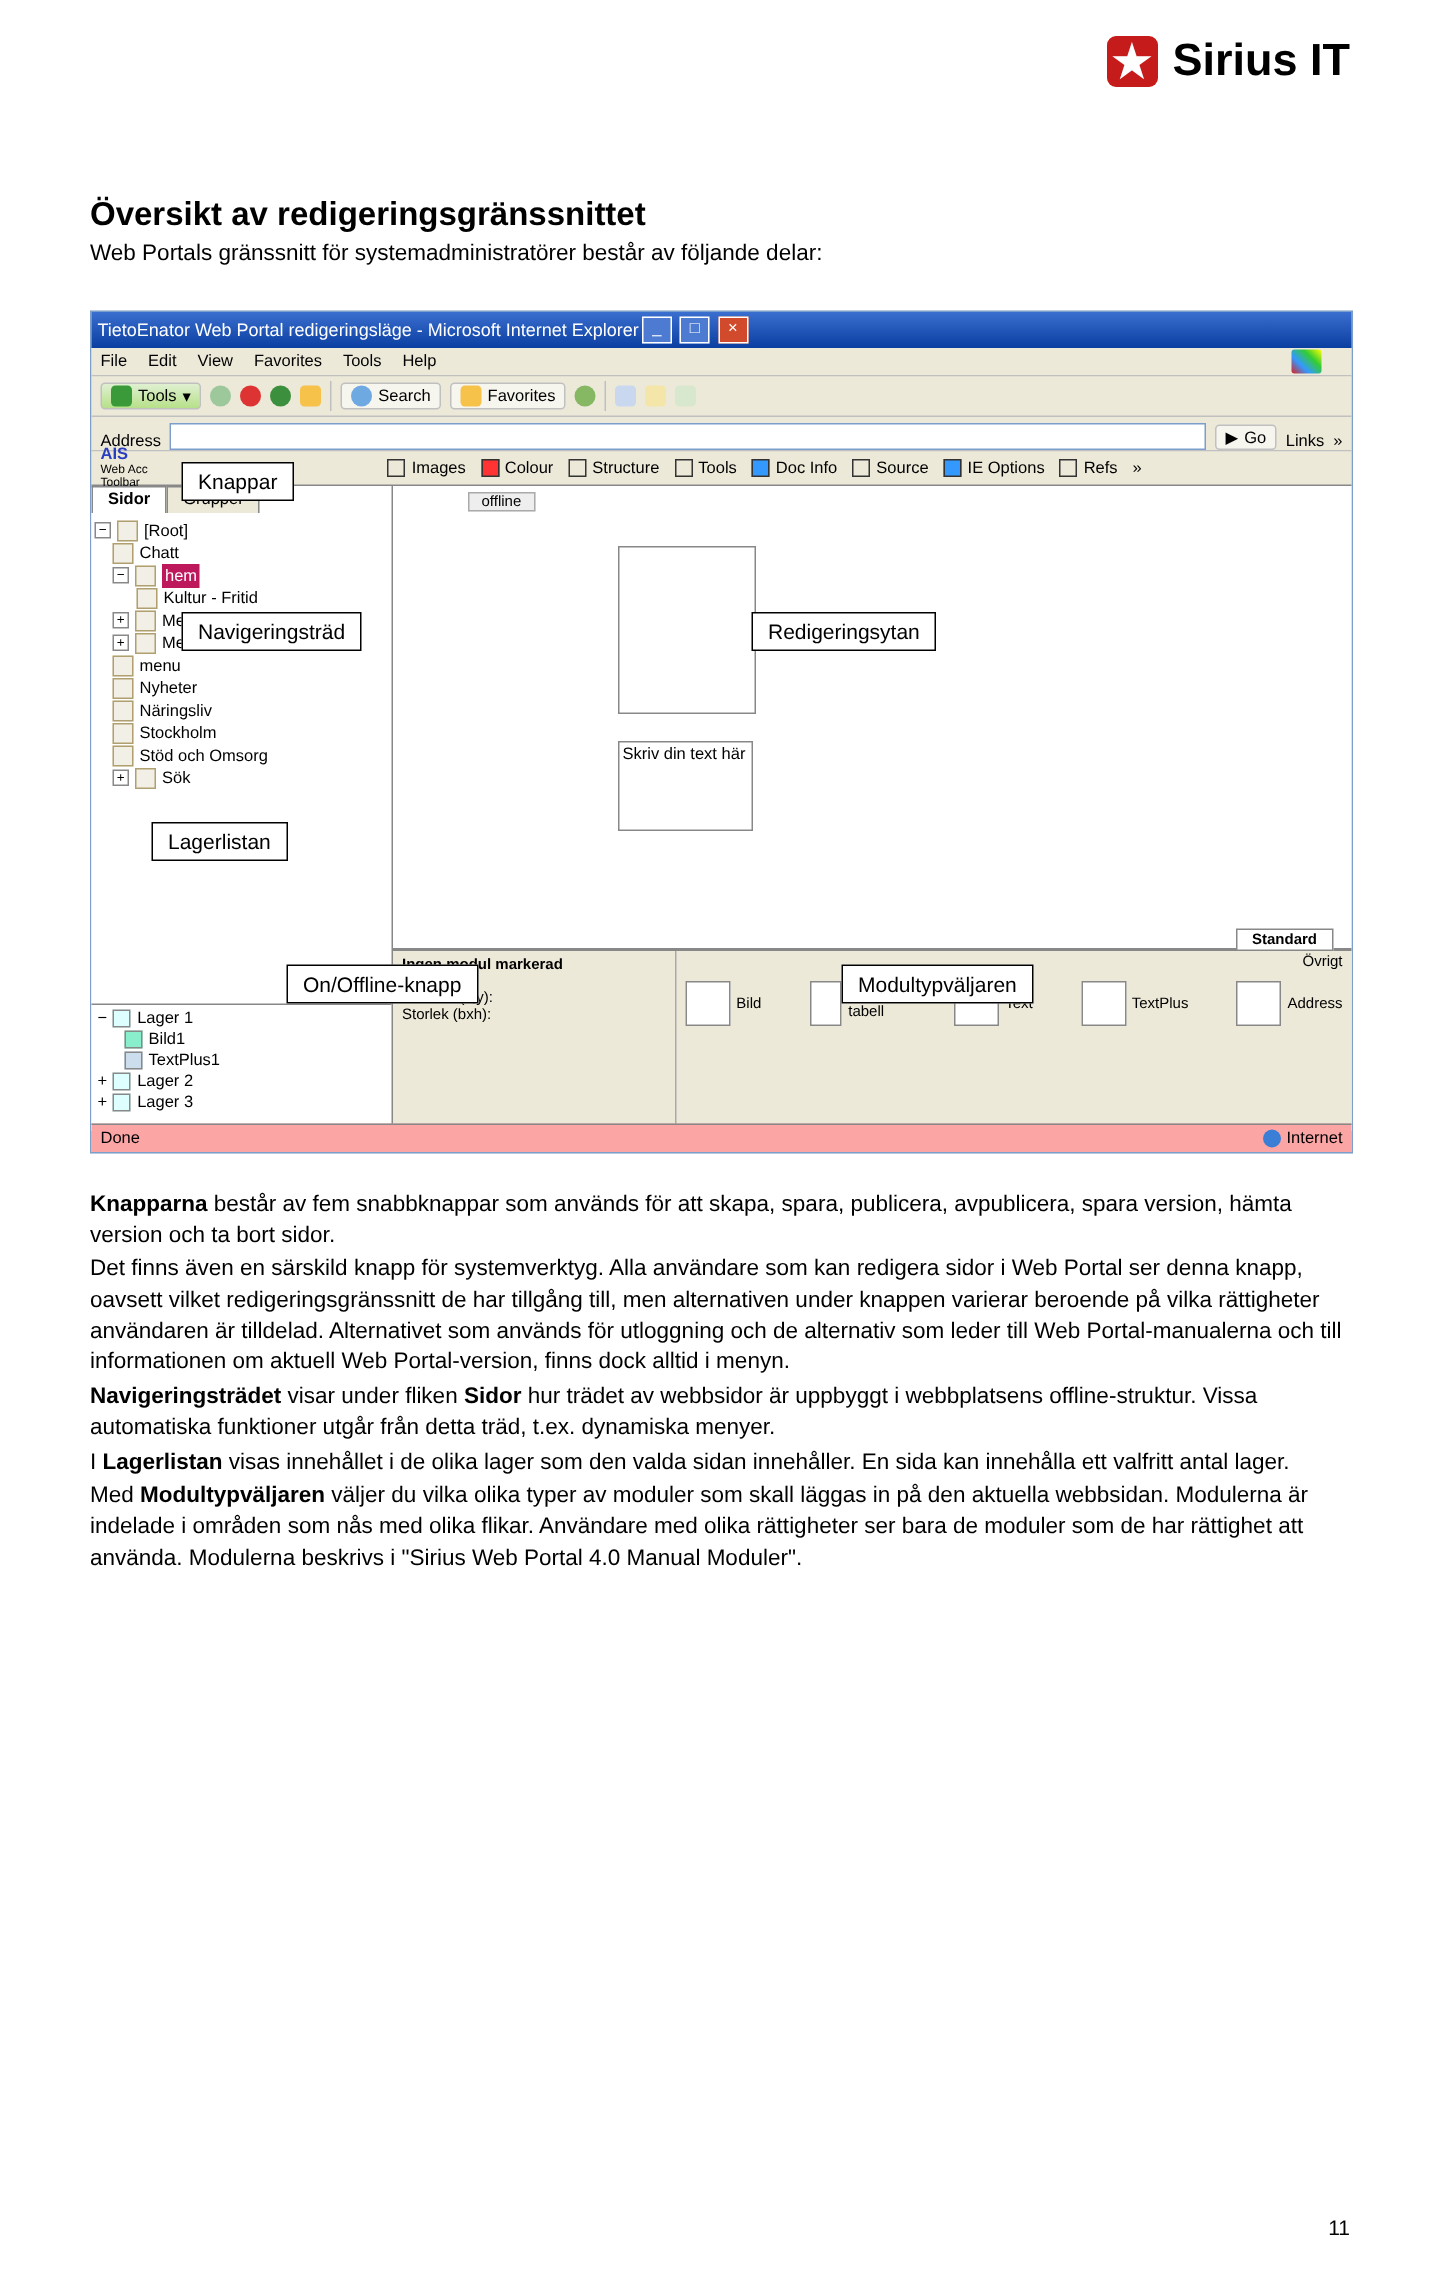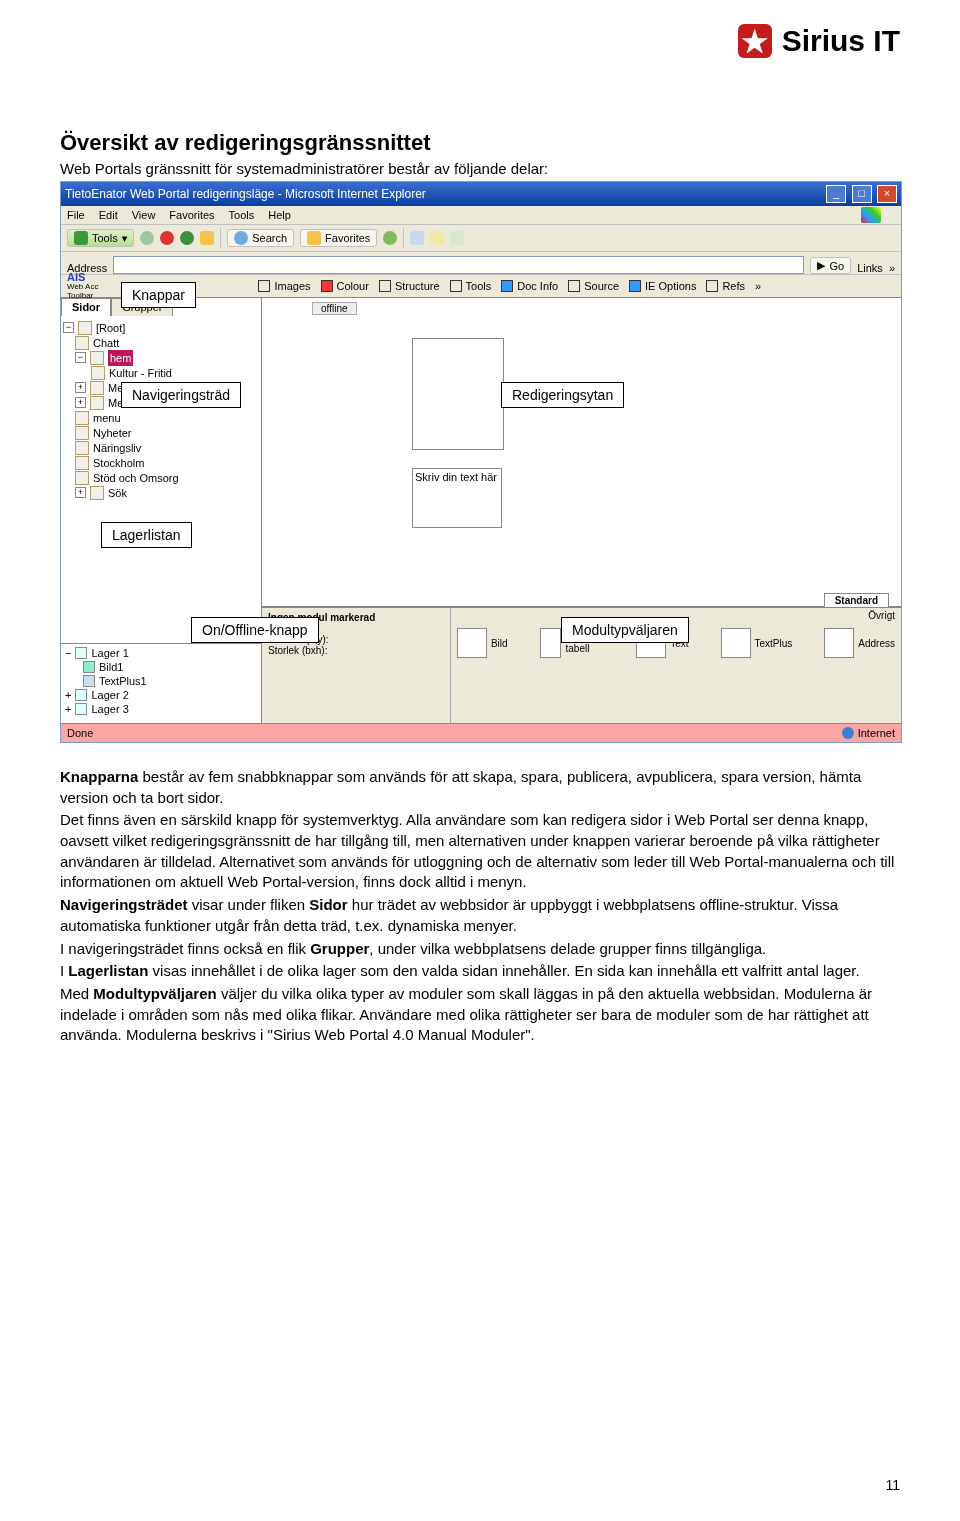--- a/index.html
+++ b/index.html
@@ -1,22 +1,22 @@
 <!DOCTYPE html>
 <html><head>
 <meta charset="utf-8">
 <style>
 html,body{margin:0;padding:0;background:#fff;font-family:Arial,Helvetica,sans-serif;color:#000}
 .page{width:960px;margin:0 auto;position:relative;min-height:1521px;padding:40px 60px 0 60px;box-sizing:border-box}
 .brand{position:absolute;top:24px;right:60px;display:flex;align-items:center;gap:10px;font-size:30px;font-weight:700}
 .brand .star{width:34px;height:34px;background:#c61b1b;border-radius:6px;display:flex;align-items:center;justify-content:center;color:#fff}
 h1{font-family:Verdana,Arial,sans-serif;font-size:22px;font-weight:700;margin:90px 0 4px 0}
-.intro{font-size:15px;margin-bottom:4px}
+.intro{font-size:15px;margin-bottom:30px}
 .screenshot{position:relative;width:840px;height:560px;border:1px solid #7b9ecd;background:#ece9d8;margin-bottom:24px}
-.titlebar{height:24px;background:linear-gradient(#3a6ecf,#0a3ea0);color:#fff;font-size:12px;display:flex;align-items:center;justify-content:space-between;padding:0 4px}
+.titlebar{height:24px;background:linear-gradient(#3a6ecf,#0a3ea0);color:#fff;font-size:12px;display:flex;align-items:center;padding:0 4px}
 .titlebar .winbtns span{display:inline-block;width:18px;height:16px;margin-left:2px;border:1px solid #fff;background:#4d7bd2;text-align:center;line-height:14px;font-size:11px}
 .titlebar .winbtns .cl{background:#d14a2b}
 .menubar{height:18px;background:#ece9d8;font-size:11px;display:flex;align-items:center;padding:0 6px;border-bottom:1px solid #c0c0c0}
 .menubar span{margin-right:14px}
 .menubar .flag{margin-left:auto;width:20px;height:16px;background:linear-gradient(45deg,#d22,#39f,#3c3,#ff0);border-radius:2px}
 .navtool{height:26px;background:#ece9d8;border-bottom:1px solid #c0c0c0;display:flex;align-items:center;padding:0 6px;font-size:11px;gap:6px}
 .rbtn{display:inline-flex;align-items:center;gap:4px;padding:1px 6px;border:1px solid #c0c0c0;border-radius:3px;background:#f6f5ee}
 .rbtn.green{background:linear-gradient(#dff0d1,#b7e08a)}
 .ico{width:14px;height:14px;display:inline-block;border-radius:3px}
 .ico.back{background:#3a9a3a}
@@ -316,19 +316,18 @@
     <div class="callout" style="left:440px;top:200px">Redigeringsytan</div>
     <div class="callout" style="left:40px;top:340px">Lagerlistan</div>
     <div class="callout" style="left:130px;top:435px">On/Offline-knapp</div>
     <div class="callout" style="left:500px;top:435px">Modultypväljaren</div>
   </div>
 
   <div class="body-text" id="body-text">
       <p><b>Knapparna</b><span> består av fem snabbknappar som används för att skapa, spara, publicera, avpublicera, spara version, hämta version och ta bort sidor.</span></p>
       <p><span>Det finns även en särskild knapp för systemverktyg. Alla användare som kan redigera sidor i Web Portal ser denna knapp, oavsett vilket redigeringsgränssnitt de har tillgång till, men alternativen under knappen varierar beroende på vilka rättigheter användaren är tilldelad. Alternativet som används för utloggning och de alternativ som leder till Web Portal-manualerna och till informationen om aktuell Web Portal-version, finns dock alltid i menyn.</span></p>
       <p><b>Navigeringsträdet</b><span> visar under fliken </span><b>Sidor</b><span> hur trädet av webbsidor är uppbyggt i webbplatsens offline-struktur. Vissa automatiska funktioner utgår från detta träd, t.ex. dynamiska menyer.</span></p>
-      <p><span>I navigeringsträdet finns också en flik </span><b>Grupper</b><span>, under vilka webbplatsens delade grupper finns tillgängliga.</span></p>
       <p><span>I </span><b>Lagerlistan</b><span> visas innehållet i de olika lager som den valda sidan innehåller. En sida kan innehålla ett valfritt antal lager.</span></p>
       <p><span>Med </span><b>Modultypväljaren</b><span> väljer du vilka olika typer av moduler som skall läggas in på den aktuella webbsidan. Modulerna är indelade i områden som nås med olika flikar. Användare med olika rättigheter ser bara de moduler som de har rättighet att använda. Modulerna beskrivs i "Sirius Web Portal 4.0 Manual Moduler".</span></p>
     </div>
 
   <div class="pagenum">11</div>
 </div>
 
 </body></html>

